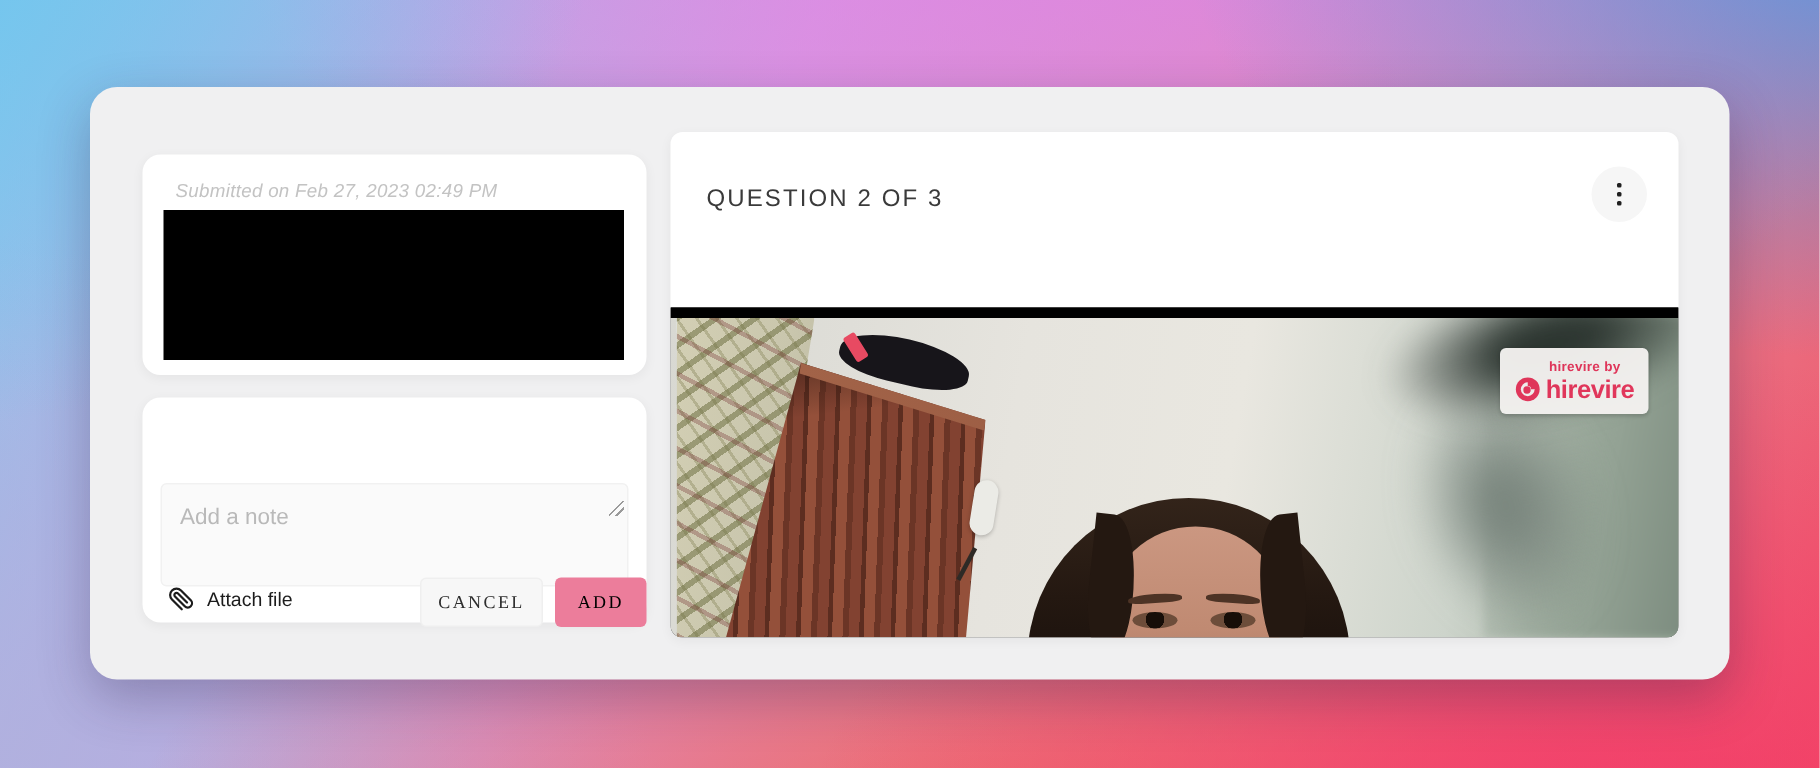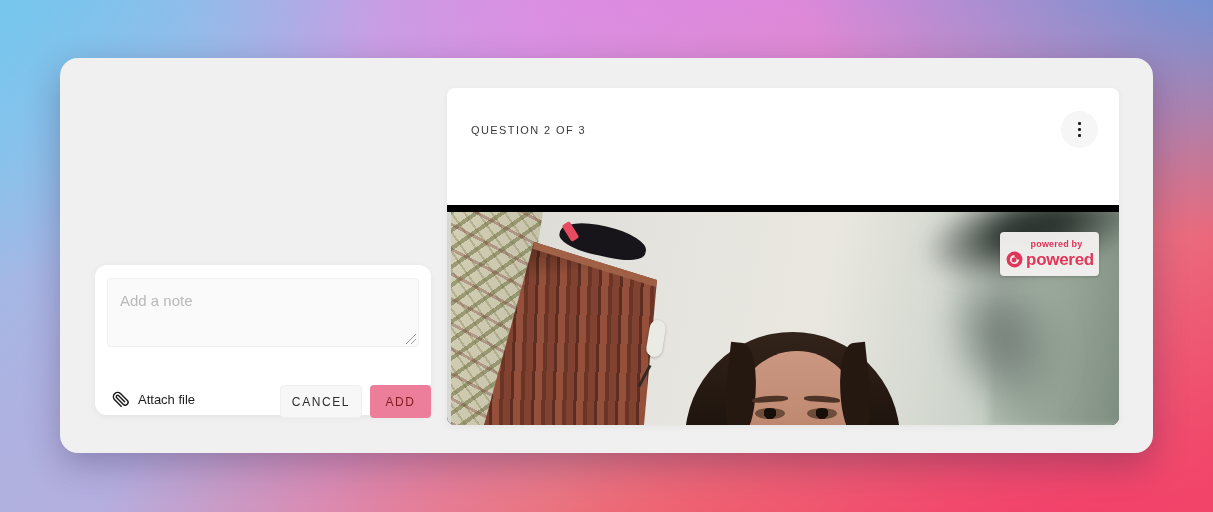--- a/index.html
+++ b/index.html
@@ -32,49 +32,49 @@
     font-style:italic; font-size:12.5px; color:#c3c3c3; letter-spacing:.2px;
   }
   .redacted-box{ position:absolute; left:14px; top:37px; width:307px; height:100px; background:#000; }
 
   .note-card{ left:35px; top:207px; width:336px; height:150px; }
   .textarea-wrap{ position:absolute; left:12px; top:13px; width:312px; height:69px; }
   .note-input{
     width:100%; height:100%; resize:none; outline:none;
     background:#fafafa; border:1px solid #f1f1f1; border-radius:4px;
     font-family:"Liberation Sans","DejaVu Sans",sans-serif;
-    font-size:15px; color:#a16207; padding:13px 12px;
+    font-size:15px; color:#a16207; padding:13px 12px;margin-top:44px;
   }
   .note-input::placeholder{ color:#b9b9b9; }
   .resize-handle{
     position:absolute; right:3px; bottom:3px; width:10px; height:10px; pointer-events:none;
     background:
       linear-gradient(135deg, transparent 0 45%, #9a9a9a 45% 52%, transparent 52% 70%, #9a9a9a 70% 77%, transparent 77%);
   }
   .note-actions{ position:absolute; left:12px; right:11px; top:119px; height:34px; }
   .attach{ position:absolute; left:5px; top:7px; display:flex; align-items:center; gap:9px;
            color:#1c1c1c; font-size:13px; cursor:pointer; }
   .attach svg{ width:17px; height:17px; transform:rotate(90deg); color:#1c1c1c; }
   .btn{
     position:absolute; top:1px; height:33px; border:none; border-radius:4px;
-    font-family:Liberation Sans, sans-serif;
+    font-family:Liberation Serif, serif;
     font-size:12px; letter-spacing:1.6px; cursor:pointer; font-weight:400;
   }
   .btn-cancel{ left:173px; width:82px; background:#f7f7f7; border:1px solid #efefef; color:#2e2e2e; }
-  .btn-add{ left:263px; width:61px; background:#ec7d9b; color:#7f1d1d; }
+  .btn-add{ left:263px; width:61px; background:#ec7d9b; color:#000000; }
 
   
   .question-panel{
     position:absolute; left:387px; top:30px; width:672px; height:337px;
     background:#fff; border-radius:8px; overflow:hidden;
     box-shadow:0 2px 8px rgba(0,0,0,.05);
   }
   .q-counter{
     position:absolute; left:24px; top:36px;
-    font-size:11px; letter-spacing:1.4px; color:#3a3a3a; font-weight:400;
+    font-size:16px; letter-spacing:1.4px; color:#3a3a3a; font-weight:400;
   }
   .kebab{
     position:absolute; left:614px; top:23px; width:37px; height:37px; border-radius:50%;
     background:#f6f6f6; cursor:pointer;
   }
   .kebab span{ position:absolute; left:17px; width:3.4px; height:3.4px; background:#202020; border-radius:1px; }
   .kebab span:nth-child(1){ top:11px; } .kebab span:nth-child(2){ top:17px; } .kebab span:nth-child(3){ top:23px; }
   .q-text{
     position:absolute; left:24px; top:62px; width:620px;
     font-size:19px; font-weight:700; color:#101010; letter-spacing:.1px;
@@ -149,20 +149,24 @@
   .badge .powered{ font-size:9px; font-weight:700; color:#e5345a; letter-spacing:.2px; margin-left:14px; }
   .badge .brandrow{ display:flex; align-items:center; gap:2px; }
   .badge .brandrow svg{ width:19px; height:19px; }
   .badge .brand{ font-size:17px; font-weight:700; color:#e5345a; letter-spacing:-.3px; }
 </style>
 </head>
 <body>
 
 <div class="main-card">
 
+  <div class="card submission-card">
+    <div class="submitted-text">Submitted on Feb 27, 2023 02:49 PM</div>
+    <div class="redacted-box"></div>
+  </div>
 
   <div class="card note-card">
     <div class="textarea-wrap">
       <textarea class="note-input" placeholder="Add a note" style=""></textarea>
       <div class="resize-handle"></div>
     </div>
     <div class="note-actions">
       <div class="attach">
         <svg viewBox="0 0 24 24" fill="none" stroke="currentColor" stroke-width="2.1" stroke-linecap="round" stroke-linejoin="round">
           <path d="M21.44 11.05l-9.19 9.19a6 6 0 0 1-8.49-8.49l9.19-9.19a4 4 0 0 1 5.66 5.66l-9.2 9.19a2 2 0 0 1-2.83-2.83l8.49-8.48"></path>
@@ -202,27 +206,27 @@
           <div class="face"></div>
           <div class="hair-side-l"></div>
           <div class="hair-side-r"></div>
           <div class="brow l"></div>
           <div class="brow r"></div>
           <div class="eye l"></div>
           <div class="eye r"></div>
         </div>
 
         <div class="badge">
-          <div class="powered">powered by</div>
+          <div class="powered">hirevire by</div>
           <div class="brandrow">
             <svg viewBox="0 0 24 24">
               <circle cx="12" cy="12" r="10" fill="#e5345a"></circle>
               <circle cx="12" cy="12" r="5.8" fill="#f4f2f0"></circle>
               <path d="M12 5.5 A6.5 6.5 0 0 1 18.5 12 L14.8 12 A2.8 2.8 0 0 0 12 9.2 Z" fill="#e5345a"></path>
               <circle cx="11.4" cy="12.6" r="3.1" fill="#e5345a"></circle>
             </svg>
-            <span class="brand">powered</span>
+            <span class="brand">hirevire</span>
           </div>
         </div>
       </div>
     </div>
   </div>
 </div>
 
 </body></html>

